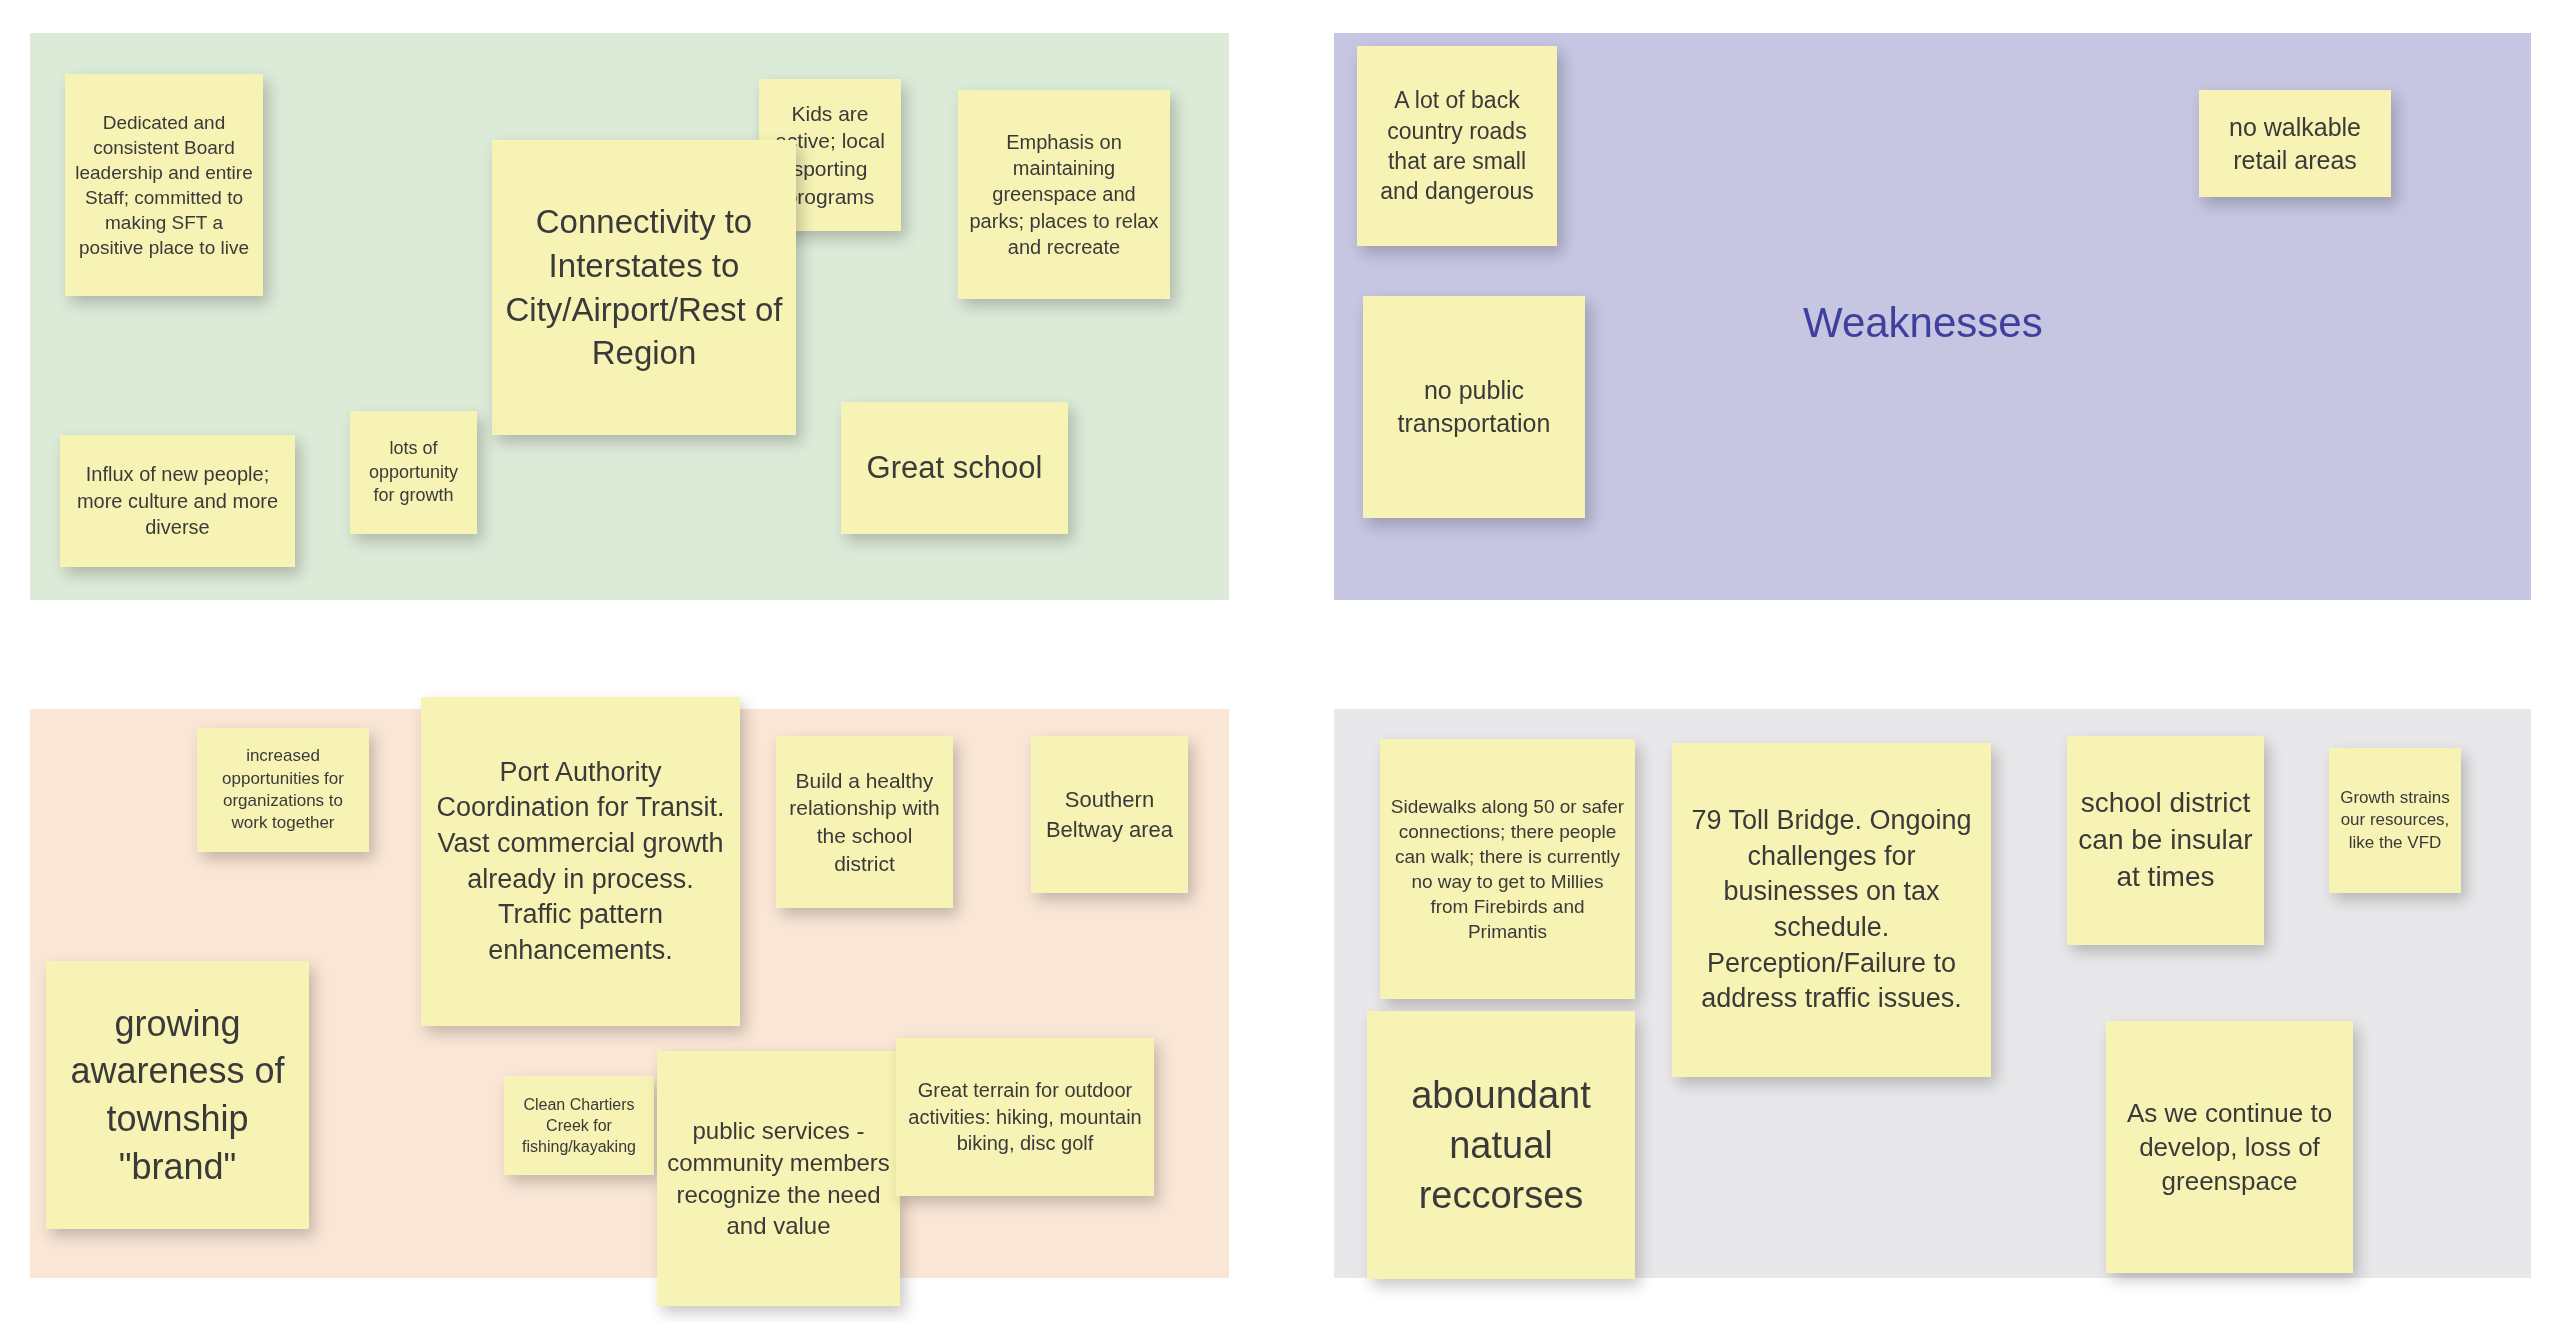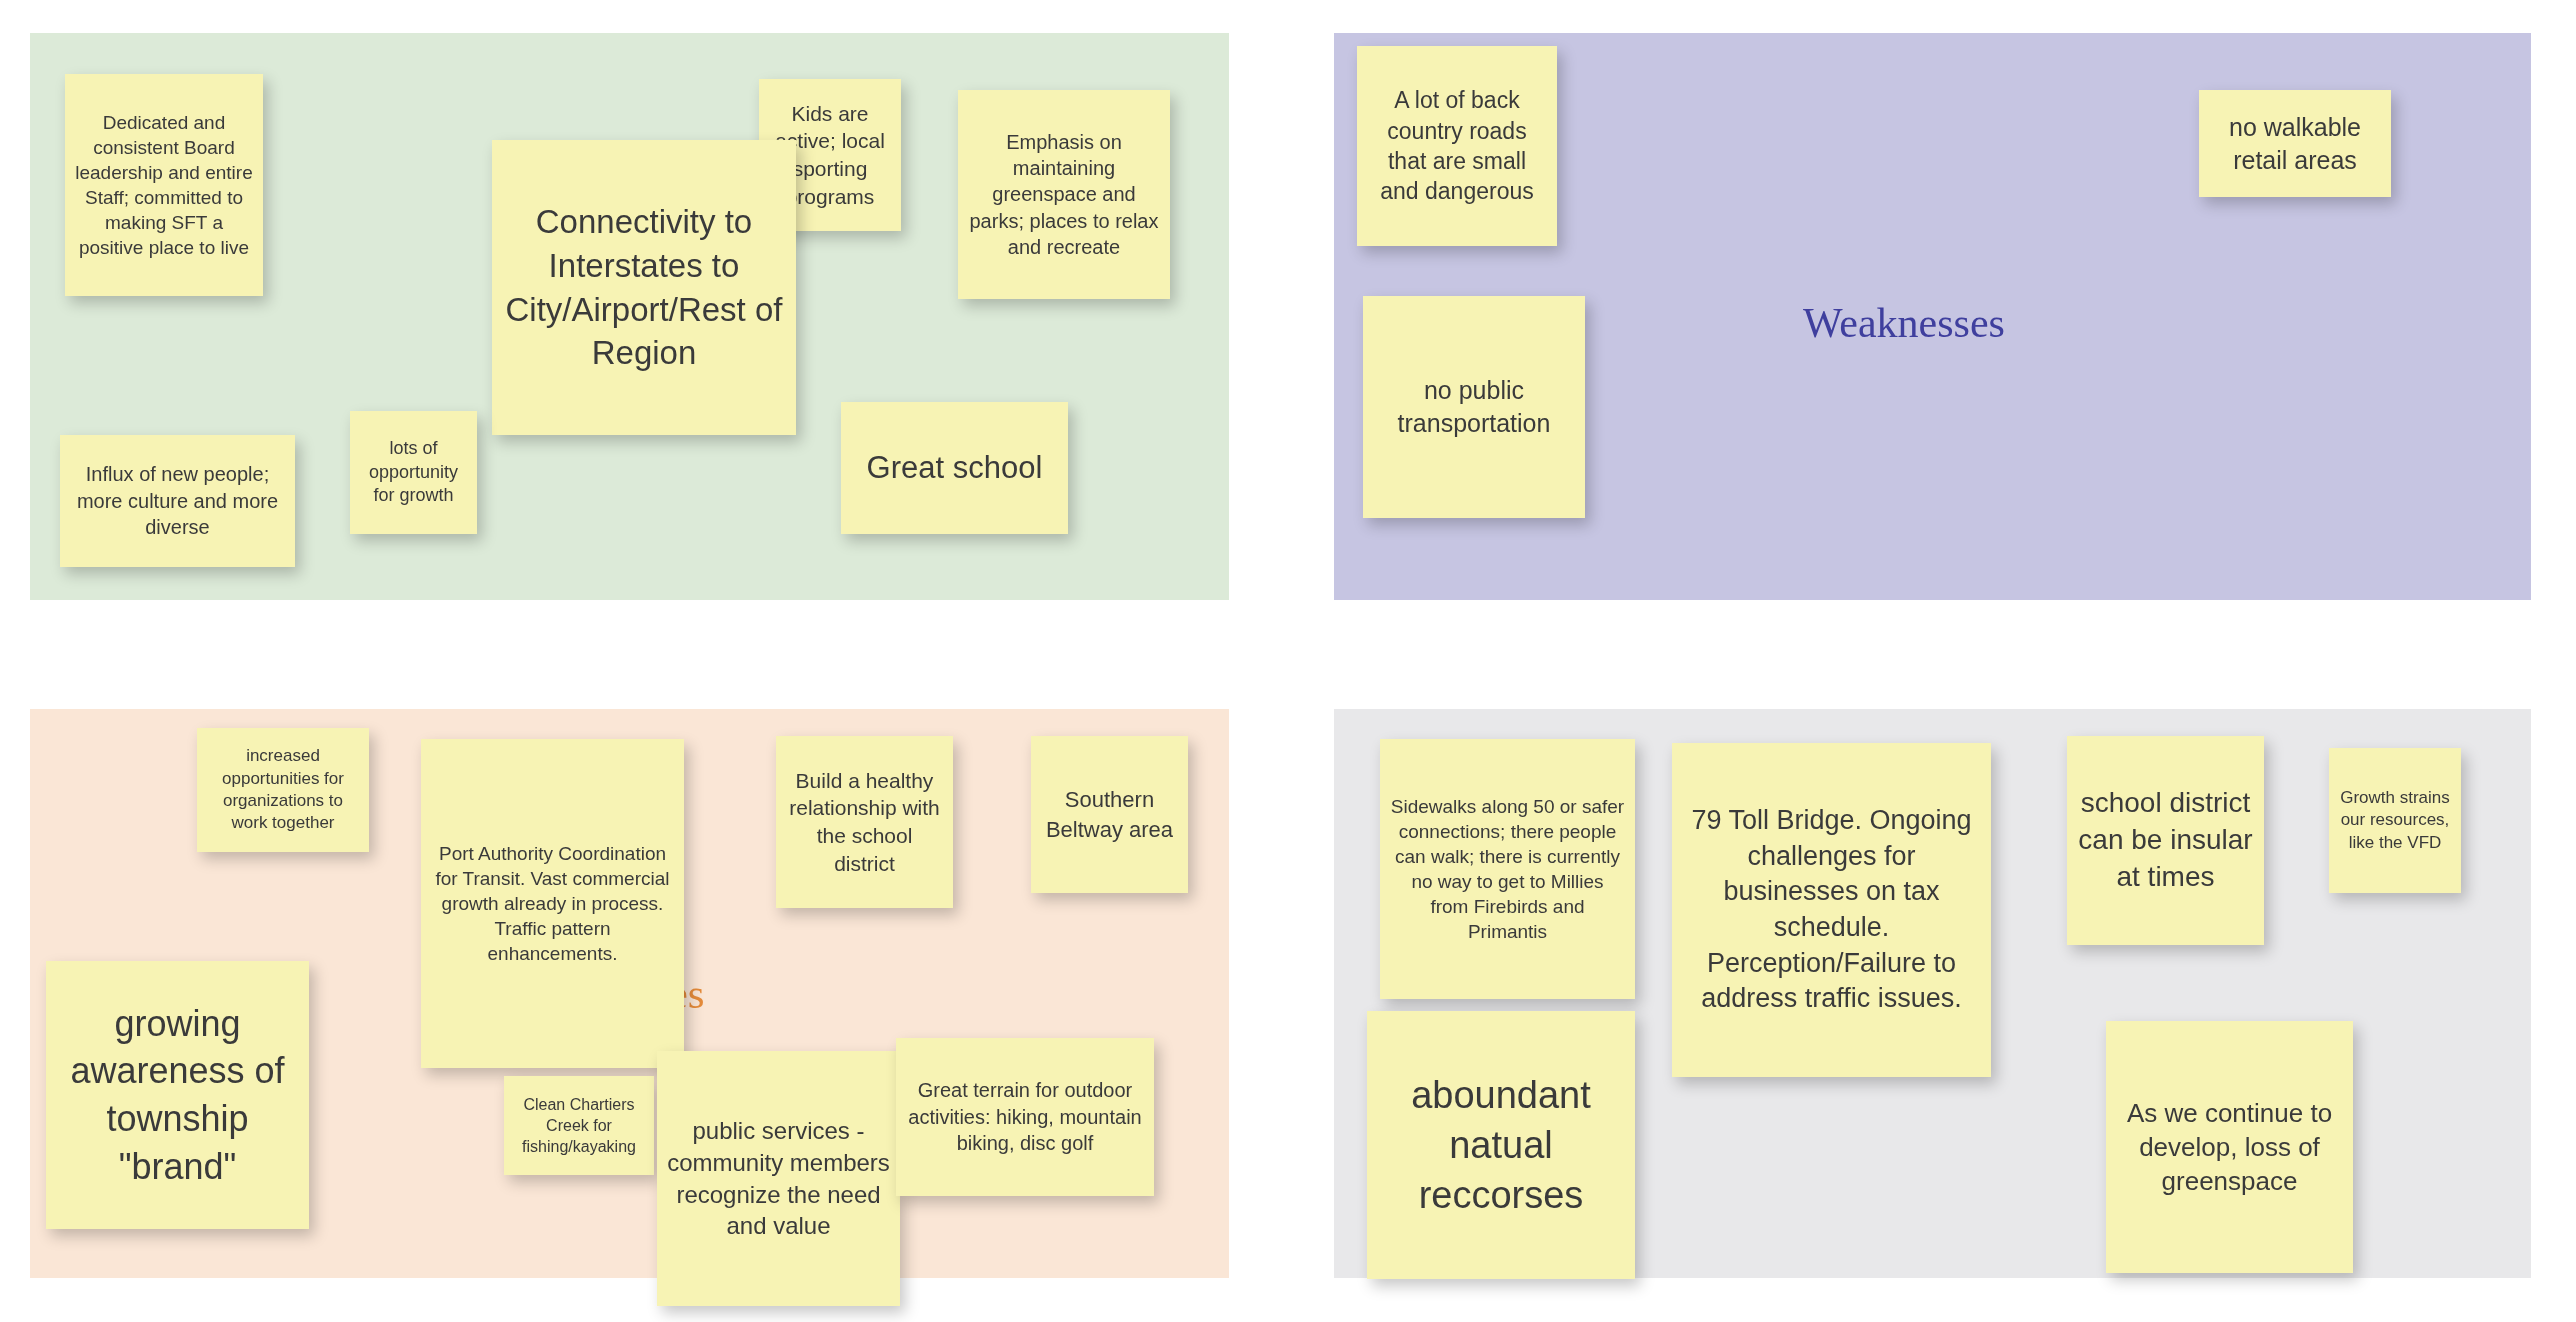--- a/index.html
+++ b/index.html
@@ -12,21 +12,21 @@
   .board { position: relative; width: 2576px; height: 1323px; overflow: hidden; background: #ffffff; }
 
   .quadrant { position: absolute; }
   .q-strengths     { left: 30px;   top: 33px;  width: 1199px; height: 567px; background: #dcead8; }
   .q-weaknesses    { left: 1334px; top: 33px;  width: 1197px; height: 567px; background: #c6c5e2; }
   .q-opportunities { left: 30px;   top: 709px; width: 1199px; height: 569px; background: #fae6d6; }
   .q-threats       { left: 1334px; top: 709px; width: 1197px; height: 569px; background: #e8e8ea; }
 
   .q-title {
     position: absolute;
-    font-family: Liberation Serif, serif;
+    font-family: Liberation Sans, sans-serif;
     font-weight: 500;
     white-space: nowrap;
     z-index: 1;
   }
   .t-weaknesses    { left: 1803px; top: 299px; font-size: 42px; color: #3f3f9e; }
   .t-opportunities { left: 468px;  top: 969px; font-size: 43px; color: #e58b3a; }
   .t-threats       { left: 1833px; top: 971px; font-size: 43px; color: #9b9ba1; }
 
   .note {
     position: absolute;
@@ -64,21 +64,21 @@
   <div class="note" style="left:958px;top:90px;width:212px;height:209px;font-size:20px">Emphasis on maintaining greenspace and parks; places to relax and recreate</div>
   <div class="note" style="left:60px;top:435px;width:235px;height:132px;font-size:20px">Influx of new people; more culture and more diverse</div>
   <div class="note" style="left:350px;top:411px;width:127px;height:123px;font-size:18px">lots of opportunity for growth</div>
   <div class="note" style="left:841px;top:402px;width:227px;height:132px;font-size:31px">Great school</div>
 
   <div class="note" style="left:1357px;top:46px;width:200px;height:200px;font-size:23px">A lot of back country roads that are small and dangerous</div>
   <div class="note" style="left:2199px;top:90px;width:192px;height:107px;font-size:25px">no walkable retail areas</div>
   <div class="note" style="left:1363px;top:296px;width:222px;height:222px;font-size:25px">no public transportation</div>
 
   <div class="note" style="left:197px;top:728px;width:172px;height:124px;font-size:17px">increased opportunities for organizations to work together</div>
-  <div class="note" style="left:421px;top:739px;width:263px;height:329px;font-size:19px">Port Authority Coordination for Transit.  Vast commercial growth already in process.  Traffic pattern enhancements.</div>
+  <div class="note" style="left:421px;top:697px;width:319px;height:329px;font-size:27px">Port Authority Coordination for Transit.  Vast commercial growth already in process.  Traffic pattern enhancements.</div>
   <div class="note" style="left:776px;top:736px;width:177px;height:172px;font-size:21px">Build a healthy relationship with the school district</div>
   <div class="note" style="left:1031px;top:736px;width:157px;height:157px;font-size:22px">Southern Beltway area</div>
   <div class="note" style="left:46px;top:961px;width:263px;height:268px;font-size:36px">growing awareness of township "brand"</div>
   <div class="note" style="left:504px;top:1076px;width:150px;height:99px;font-size:16px">Clean Chartiers Creek for fishing/kayaking</div>
   <div class="note" style="left:657px;top:1051px;width:243px;height:255px;font-size:24px">public services - community members recognize the need and value</div>
   <div class="note" style="left:896px;top:1038px;width:258px;height:158px;font-size:20px">Great terrain for outdoor activities: hiking, mountain biking, disc golf</div>
 
   <div class="note" style="left:1380px;top:739px;width:255px;height:260px;font-size:19px">Sidewalks along 50 or safer connections; there people can walk; there is currently no way to get to Millies from Firebirds and Primantis</div>
   <div class="note" style="left:1672px;top:743px;width:319px;height:334px;font-size:27px">79 Toll Bridge. Ongoing challenges for businesses on tax schedule. Perception/Failure to address traffic issues.</div>
   <div class="note" style="left:2067px;top:736px;width:197px;height:209px;font-size:28px">school district can be insular at times</div>

